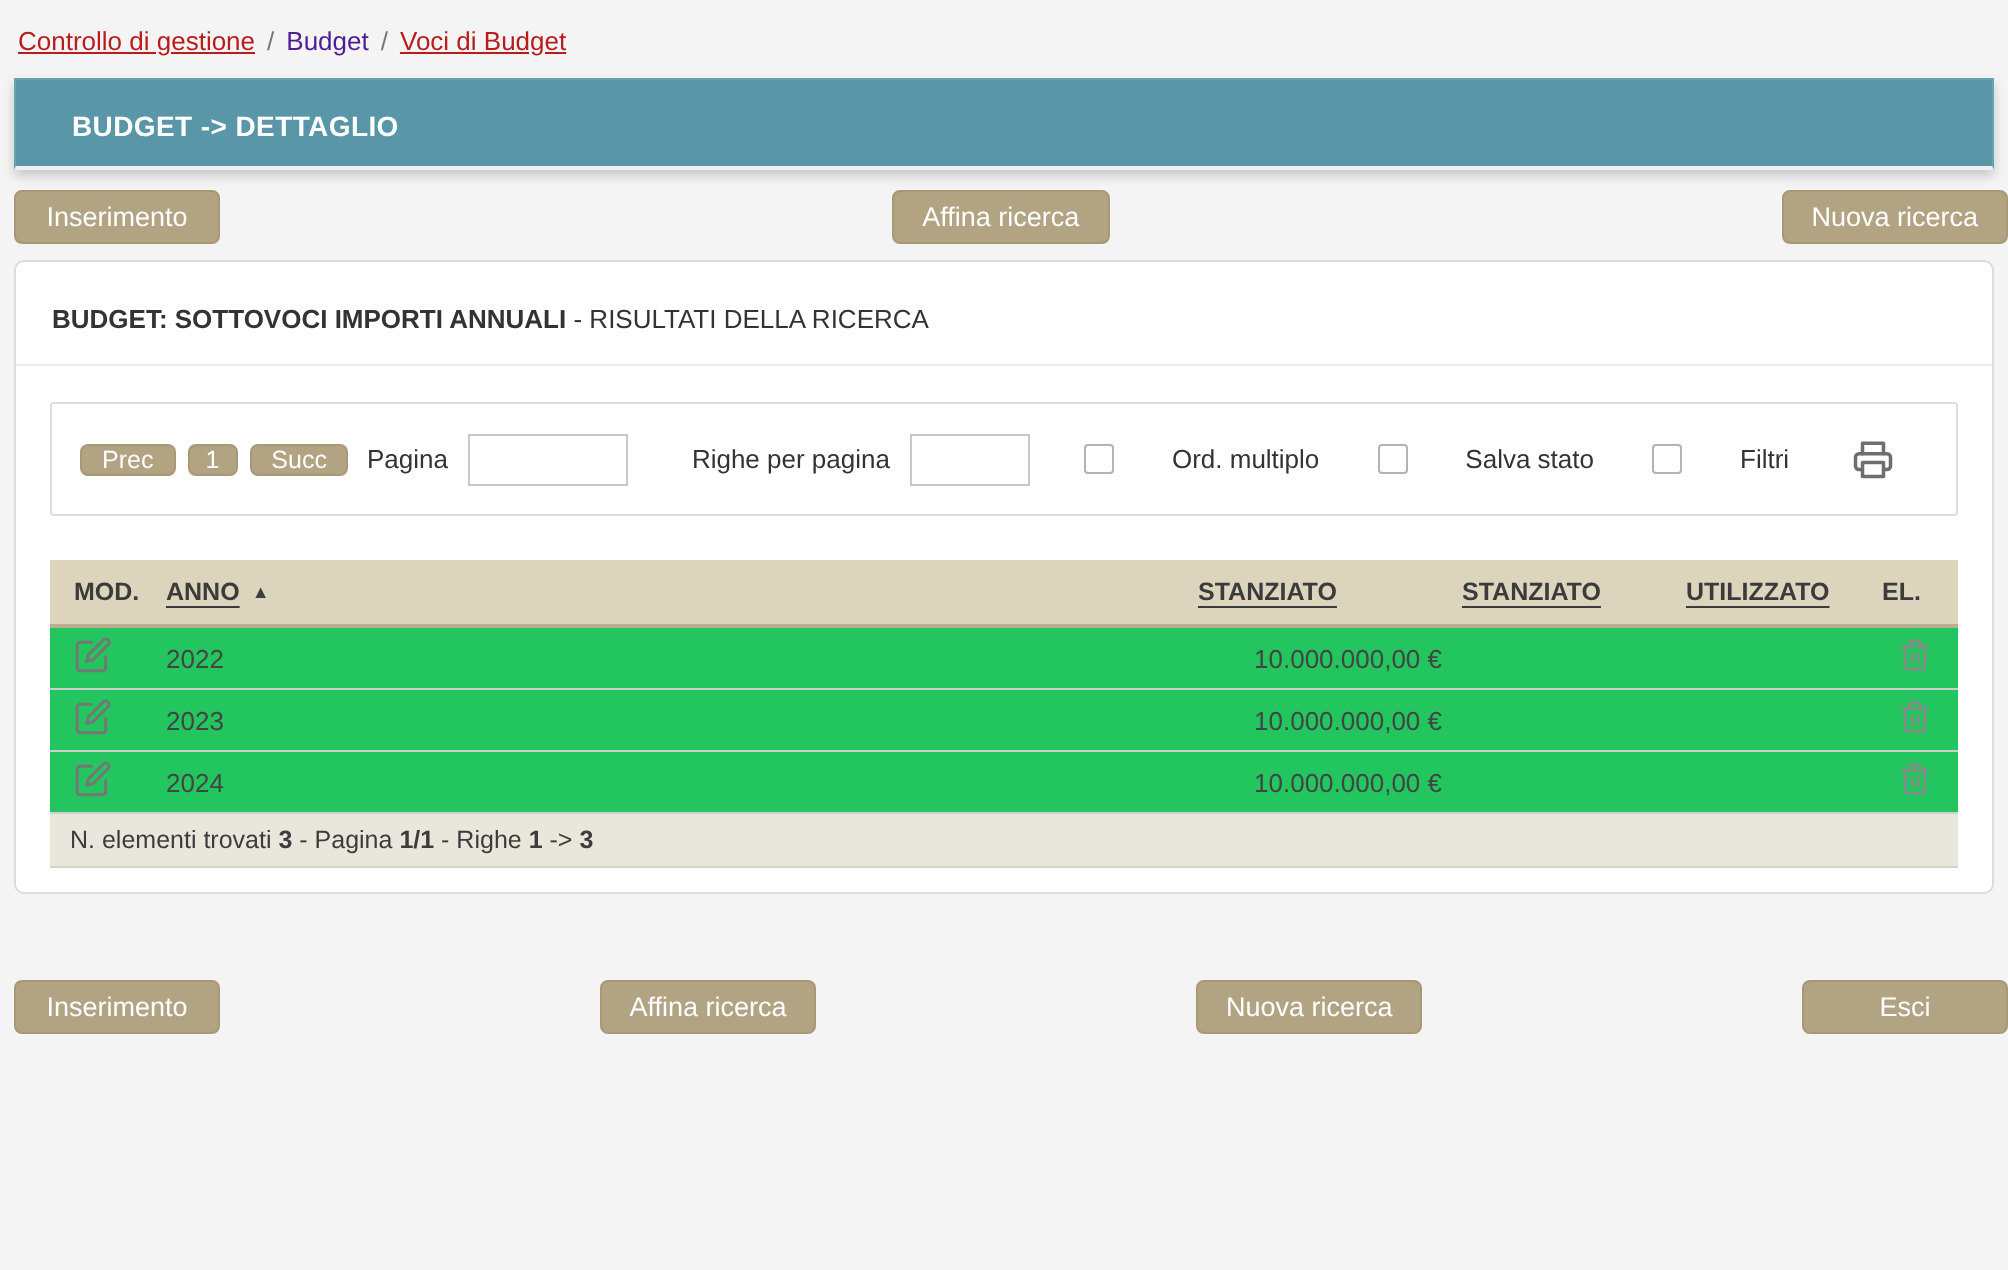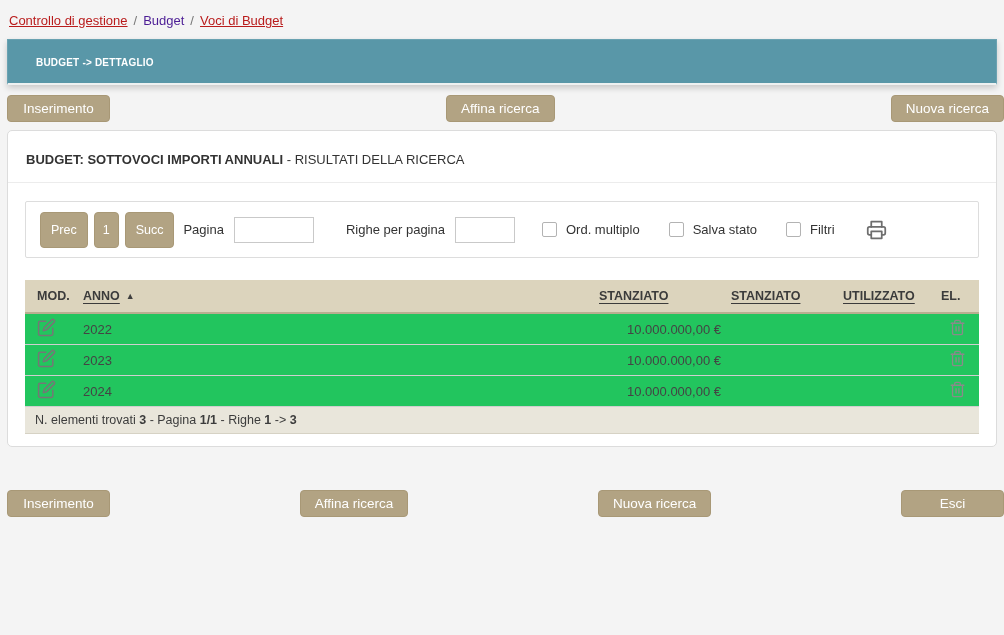--- a/index.html
+++ b/index.html
@@ -17,21 +17,21 @@
     color: #222;
   }
   .breadcrumb a { color: #b91c1c; text-decoration: underline; cursor: pointer; }
   .breadcrumb .crumb-plain { color: #4c1d95; }
   .breadcrumb .sep { color: #777; margin: 0 6px; }
   
   .bars { margin: 0 7px; box-shadow: 0 3px 6px rgba(0,0,0,.18); border-radius: 1px; }
   .bar-primary {
     height: 46px; line-height: 46px;
     background: #5997a8;
-    color: #ffffff; font-weight: bold; font-size: 10px;
+    color: #ffffff; font-weight: bold; font-size: 14px;
     padding-left: 28px;
     border: 1px solid #6aa2b1;
     border-bottom: 2px solid #eef1f1;
     letter-spacing: .2px;
   }
   .bar-secondary {
     height: 44px; line-height: 44px;
     background: #8cb7c4;
     color: #1d2d36; font-size: 15px;
     padding-left: 28px;
@@ -70,37 +70,37 @@
     margin: 18px 17px 0 17px;
     border: 1px solid #ddd;
     border-radius: 2px;
     height: 57px;
     display: flex;
     align-items: center;
     padding: 0 14px;
     font-size: 13px;
     color: #333;
   }
-  .btn.small { min-width: 0; height: 36px; font-size: 12.5px; padding: 0 10px; border-radius: 4px; }
+  .btn.small { min-width: 0; height: 16px; font-size: 12.5px; padding: 0 10px; border-radius: 4px; }
   .btn.page-num { padding: 0 8px; }
   .pagebox .gap6 { margin-left: 6px; }
   .pagebox label { color: #333; }
   .lbl-pagina { margin-left: 9px; }
   .txt-input {
     border: 1px solid #c9c9c9;
     height: 26px;
     margin-left: 10px;
     font-family: "Liberation Sans", sans-serif;
     font-size: 13px;
     padding: 0 5px;
   }
   .input-page { width: 80px; }
   .input-rows { width: 60px; }
   .lbl-righe { margin-left: 32px; }
-  .cb-group { display: flex; align-items: center; margin-left: 29px; }
+  .cb-group { display: flex; align-items: center; margin-left: 29px; gap: 20px; }
   .cb-group:first-of-type { margin-left: 27px; }
   .cb {
     width: 15px; height: 15px;
     border: 1px solid #b3b3b3; border-radius: 2px;
     background: #fff; cursor: pointer;
     display: inline-block;
   }
   .cb-group span.cb-label { margin-left: 9px; }
   .print-btn { margin-left: 30px; background: none; border: none; cursor: pointer; padding: 0; line-height: 0; }
   

